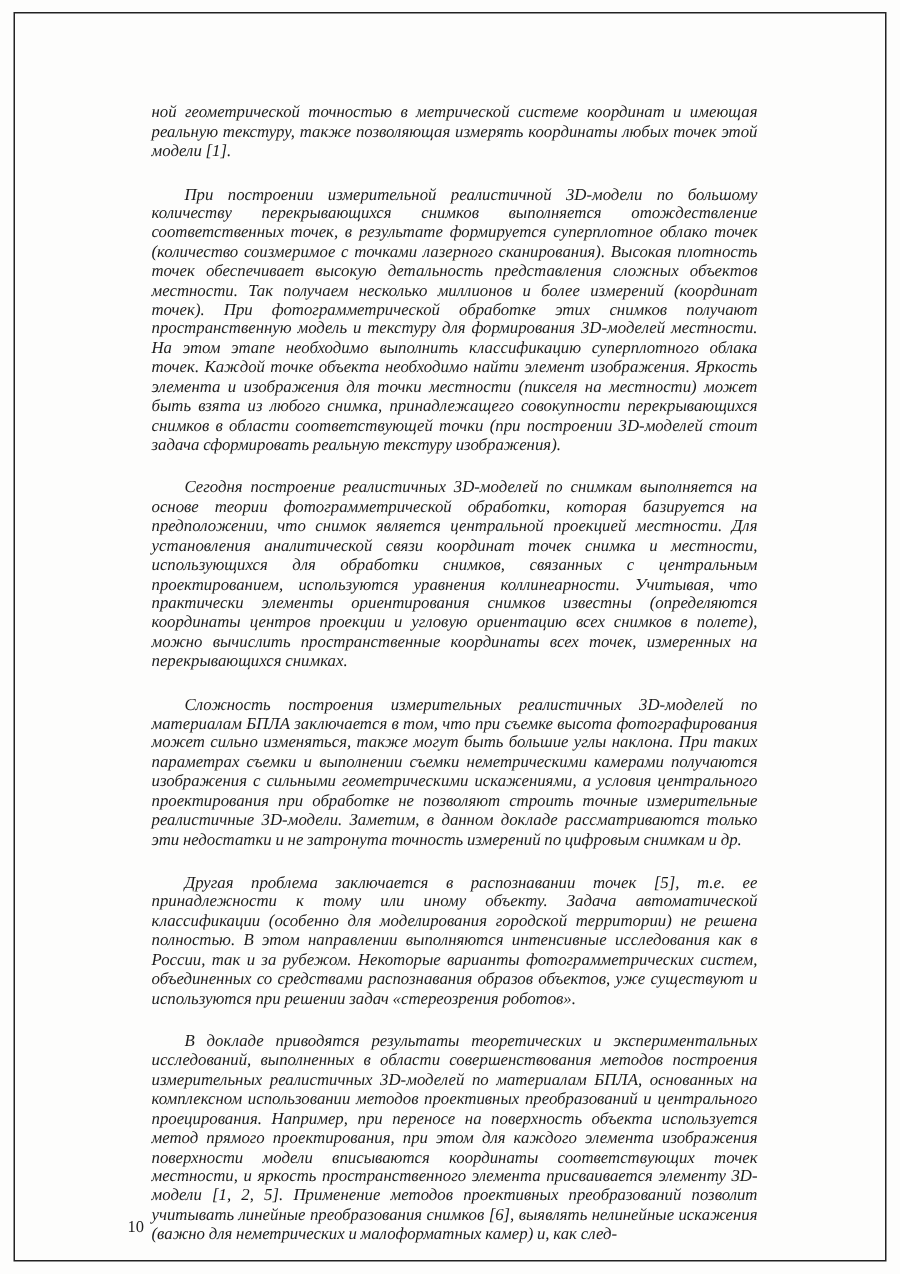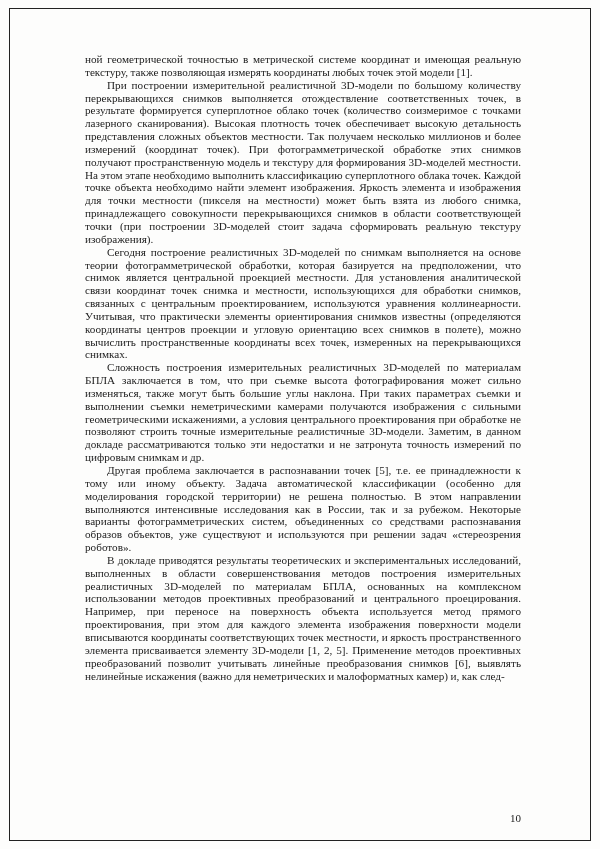--- a/index.html
+++ b/index.html
@@ -29,34 +29,35 @@
     position: absolute;
     left: 85px;
     top: 53px;
     width: 436px;
     text-align: justify;
     font-size: 11.2px;
     line-height: 12.85px;
     letter-spacing: 0px;
   }
   .text-block p {
-    margin: 0;
+    margin: 16px;
     padding: 0;
     text-indent: 22px;
     word-spacing: -0.3px;
+    font-style: italic;
   }
   .text-block p.continuation {
     text-indent: 0;
   }
   .page-number {
     position: absolute;
     left: 85px;
     width: 436px;
     top: 812px;
-    text-align: right;
+    text-align: left;
     font-size: 11px;
     line-height: 12px;
   }
 </style>
 </head>
 <body>
 
 <div class="page">
   <div class="page-frame"></div>
 

